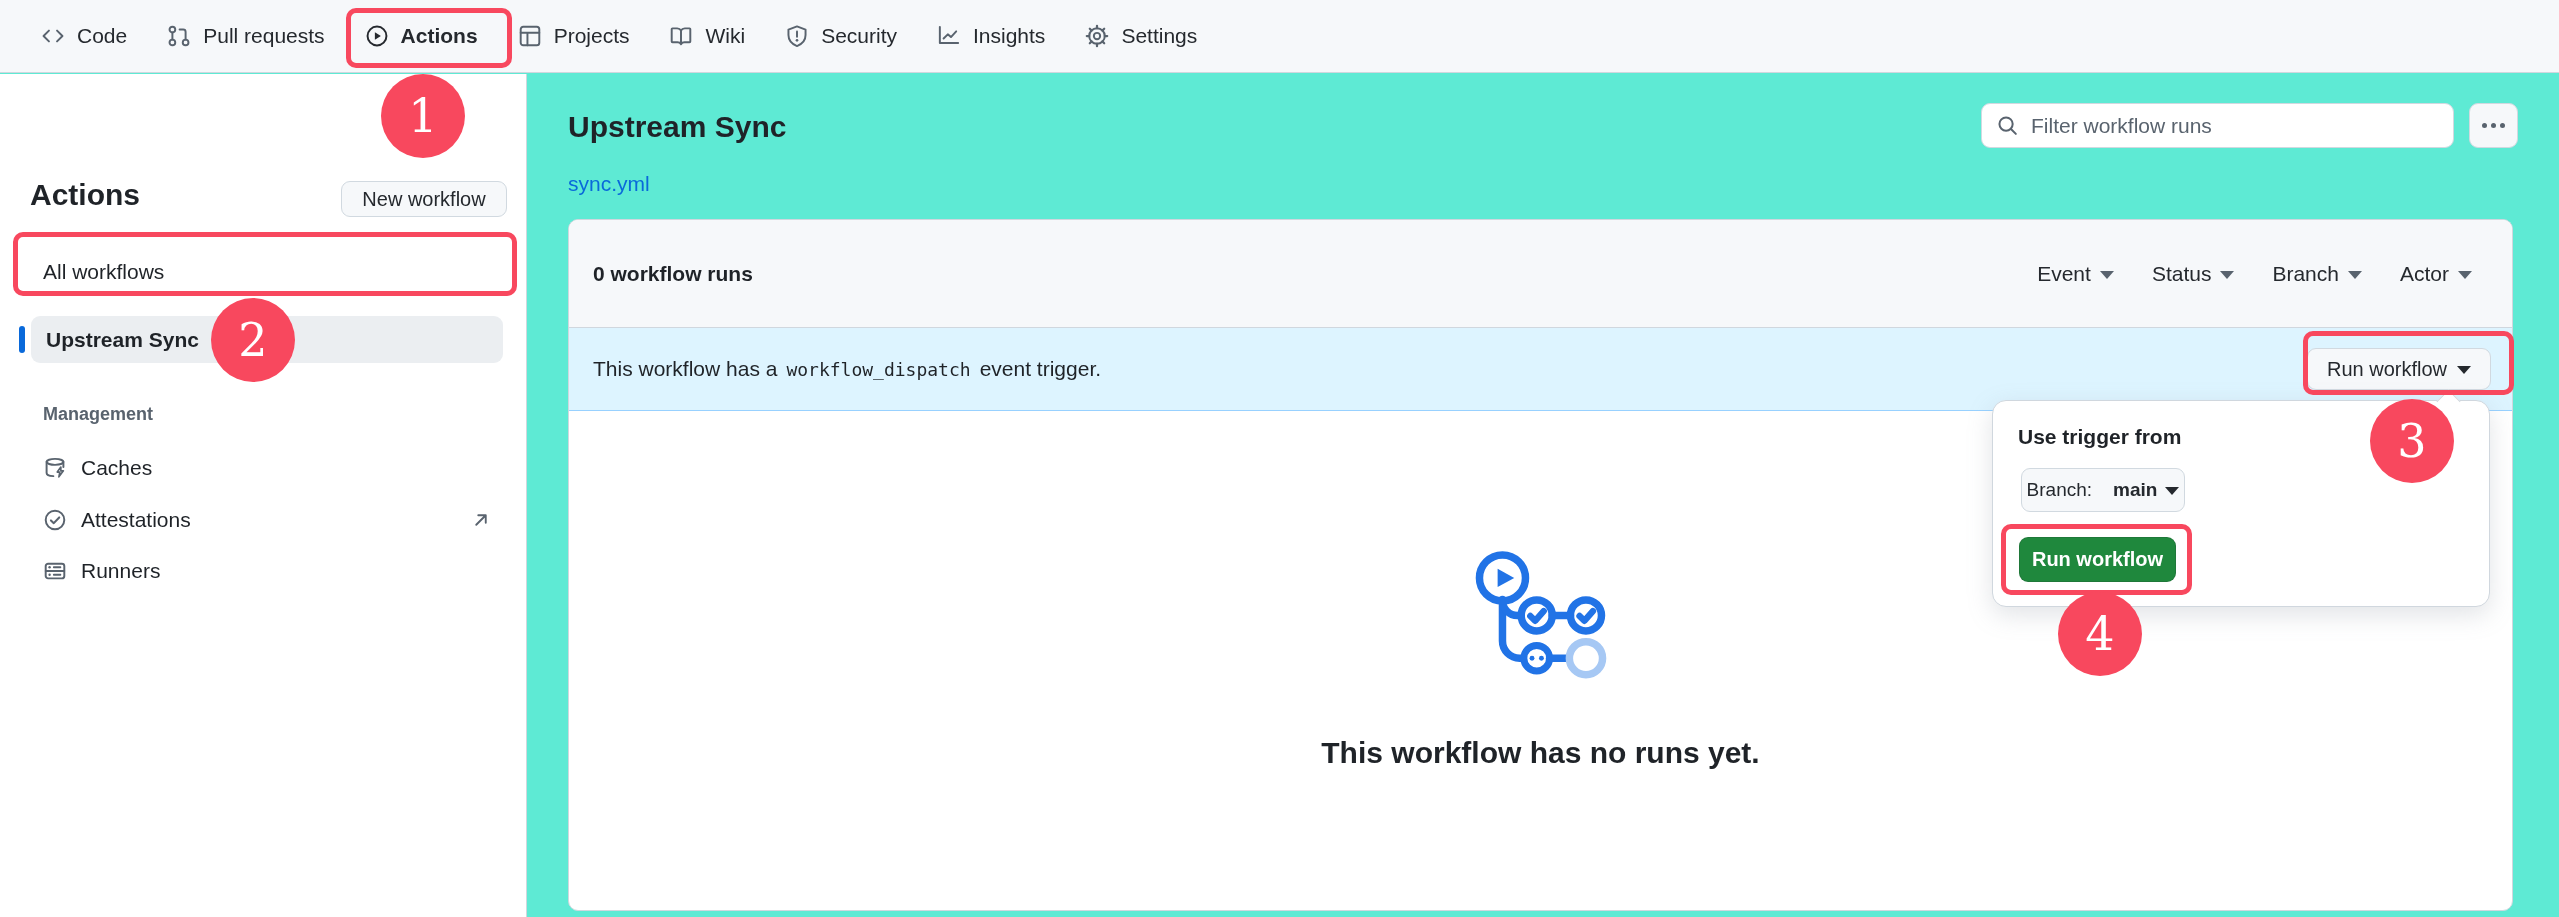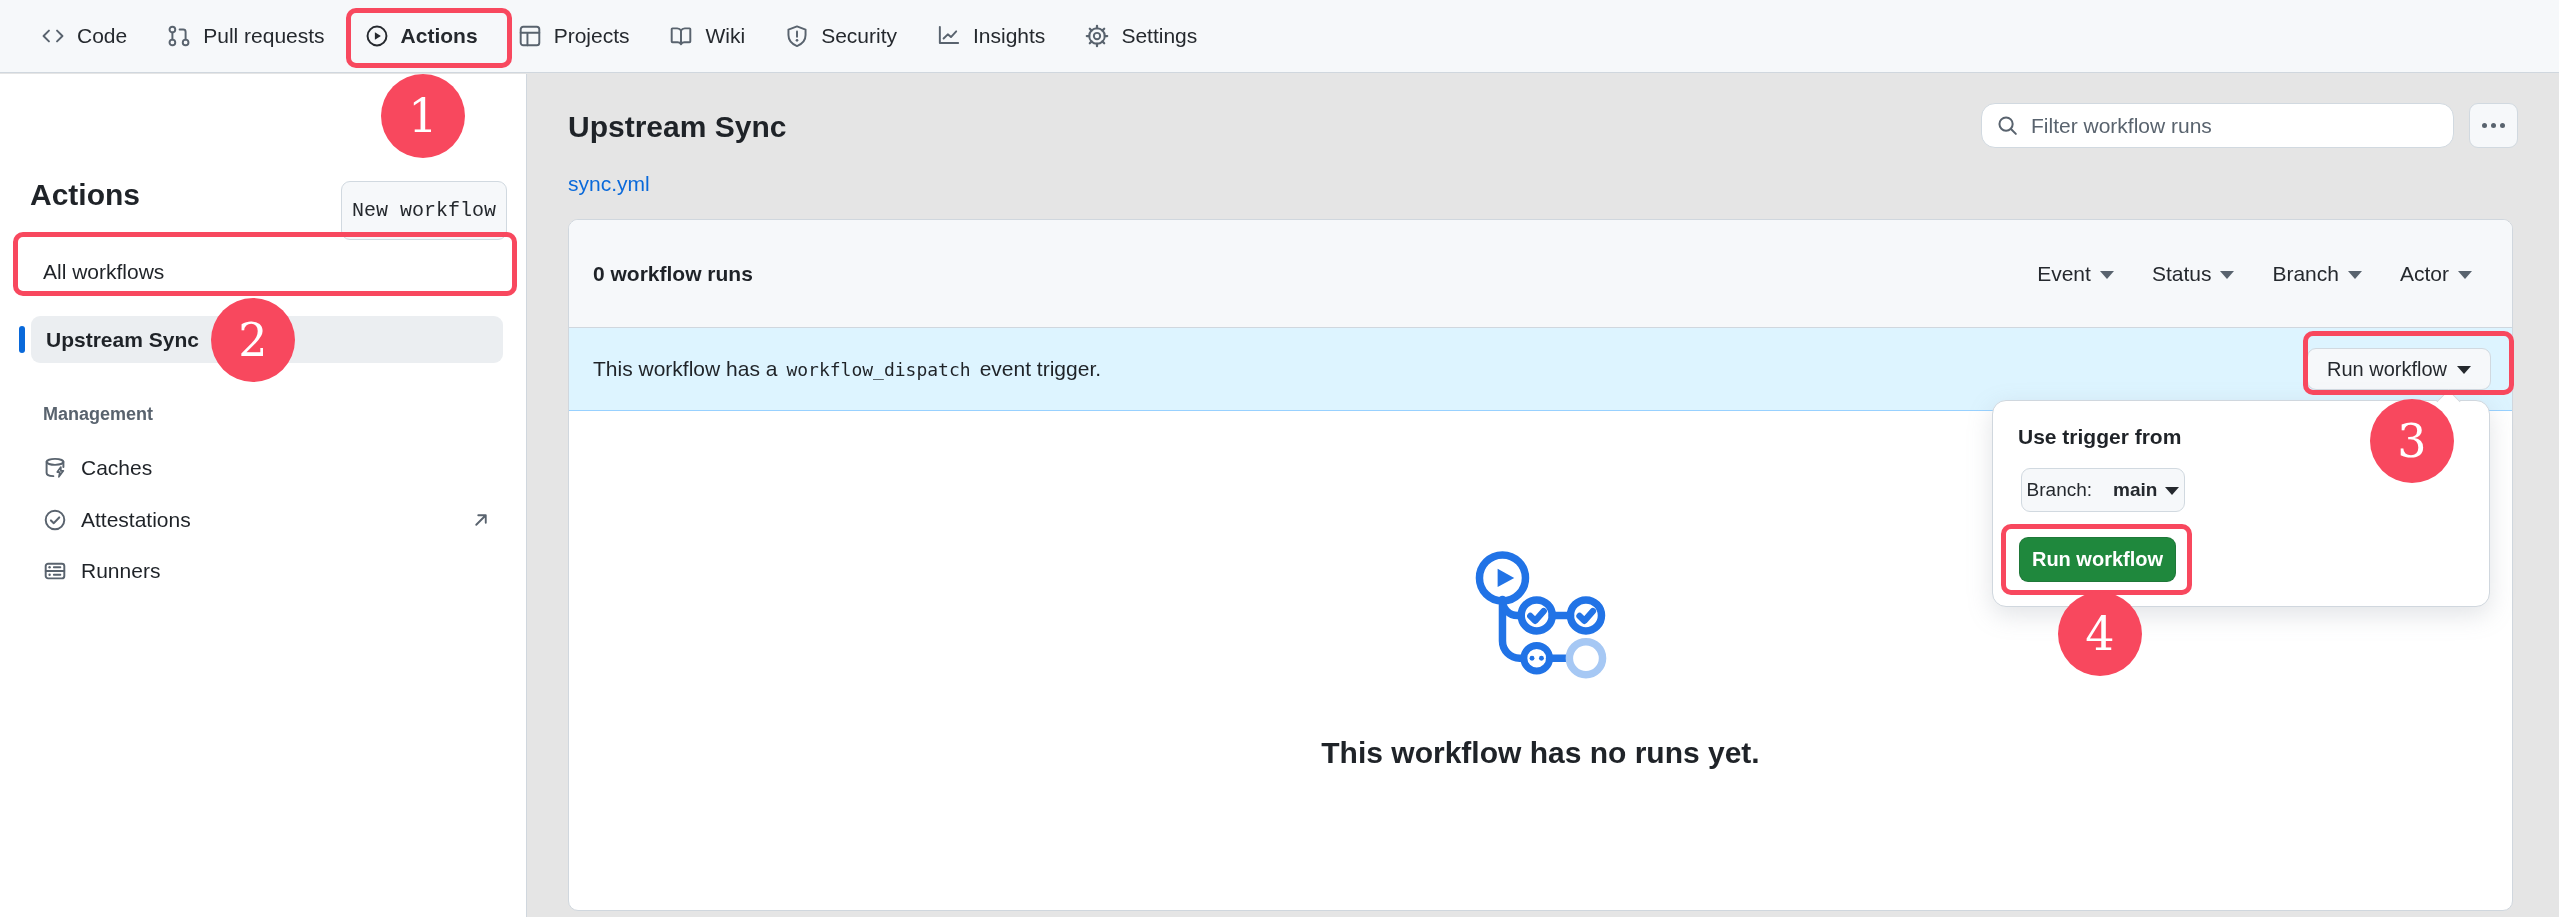--- a/index.html
+++ b/index.html
@@ -1,49 +1,49 @@
 <!DOCTYPE html>
 <html><head>
 <meta charset="utf-8">
 <style>
   * { box-sizing: border-box; margin: 0; padding: 0; }
   html, body { width: 2559px; height: 917px; overflow: hidden; }
   body { font-family: "Liberation Sans", sans-serif; color: #1f2328; background: #fff; position: relative; }
-  #screen { position: absolute; inset: 0; width: 2559px; height: 917px; background: #e5e5e5; }
+  #screen { position: absolute; inset: 0; width: 2559px; height: 917px; background: #5eead4; }
 
   
   .topnav { position: absolute; top: 0; left: 0; right: 0; height: 73px; background: #f6f8fa;
             border-bottom: 1px solid #d0d7de; display: flex; align-items: center; padding-left: 41px; gap: 40px; }
   .nav-item { display: flex; align-items: center; gap: 12px; font-size: 21px; color: #25292e; cursor: pointer; white-space: nowrap; }
   .nav-item.active { font-weight: 600; }
   .oct { flex: 0 0 auto; }
 
   
   .sidebar { position: absolute; top: 74px; left: 0; width: 527px; bottom: 0; background: #fff; border-right: 1px solid #d0d7de; }
   .sidebar-title { position: absolute; top: 104px; left: 30px; font-size: 30px; font-weight: 600; }
   .btn { display: flex; align-items: center; justify-content: center; gap: 10px;
          background: #f6f8fa; border: 1px solid #d1d9e0; border-radius: 9px;
          font-size: 20px; font-weight: 500; color: #25292e; cursor: pointer; font-family: inherit; }
-  .new-workflow-btn { position: absolute; top: 107px; left: 341px; width: 166px; height: 59px; font-family: Liberation Mono, monospace; }
+  .new-workflow-btn { position: absolute; top: 107px; left: 341px; width: 166px; height: 36px; }
   .side-item { position: absolute; left: 28px; width: 475px; height: 44px; display: flex; align-items: center;
                gap: 14px; padding: 0 12px 0 15px; font-size: 21px; border-radius: 9px; cursor: pointer; }
   .all-workflows { top: 176px; }
   .selected-workflow { top: 242px; left: 31px; width: 472px; height: 47px; background: rgba(208,215,222,0.42); font-weight: 600; }
   .accent-bar { position: absolute; left: 19px; top: 252px; width: 6px; height: 27px; border-radius: 3px; background: #0969da; }
   .mgmt-label { position: absolute; top: 330px; left: 43px; font-size: 18px; font-weight: 600; color: #59636e; }
   .mgmt-caches { top: 372px; }
   .mgmt-attest { top: 424px; }
   .mgmt-runners { top: 475px; }
   .row-spacer { flex: 1; }
 
   
   .page-title { position: absolute; top: 110px; left: 568px; font-size: 30px; font-weight: 600; }
   .file-link { position: absolute; top: 155px; left: 568px; font-size: 21px; color: #0969da; cursor: pointer; text-decoration: none; margin-top: 17px; }
   .filter-box { position: absolute; top: 103px; left: 1981px; width: 473px; height: 45px; background: #fff;
-                border: 1px solid #d1d9e0; border-radius: 14px; display: flex; align-items: center; gap: 12px; padding: 8px 14px; }
+                border: 1px solid #d1d9e0; border-radius: 9px; display: flex; align-items: center; gap: 12px; padding: 8px 14px; }
   .filter-box input { border: none; outline: none; flex: 1; font-size: 21px; font-family: inherit; color: #1f2328; background: transparent; }
   .filter-box input::placeholder { color: #59636e; }
   .kebab-btn { position: absolute; top: 103px; left: 2469px; width: 49px; height: 45px; gap: 4px; }
   .dot { width: 5px; height: 5px; border-radius: 50%; background: #59636e; }
 
   
   .card { position: absolute; top: 219px; left: 568px; width: 1945px; height: 692px;
           border: 1px solid #d0d7de; border-radius: 10px; background: #fff; overflow: hidden; }
   .card-header { height: 108px; background: #f6f8fa; border-bottom: 1px solid #d0d7de;
                  display: flex; align-items: center; justify-content: space-between; padding: 0 40px 0 24px; }

